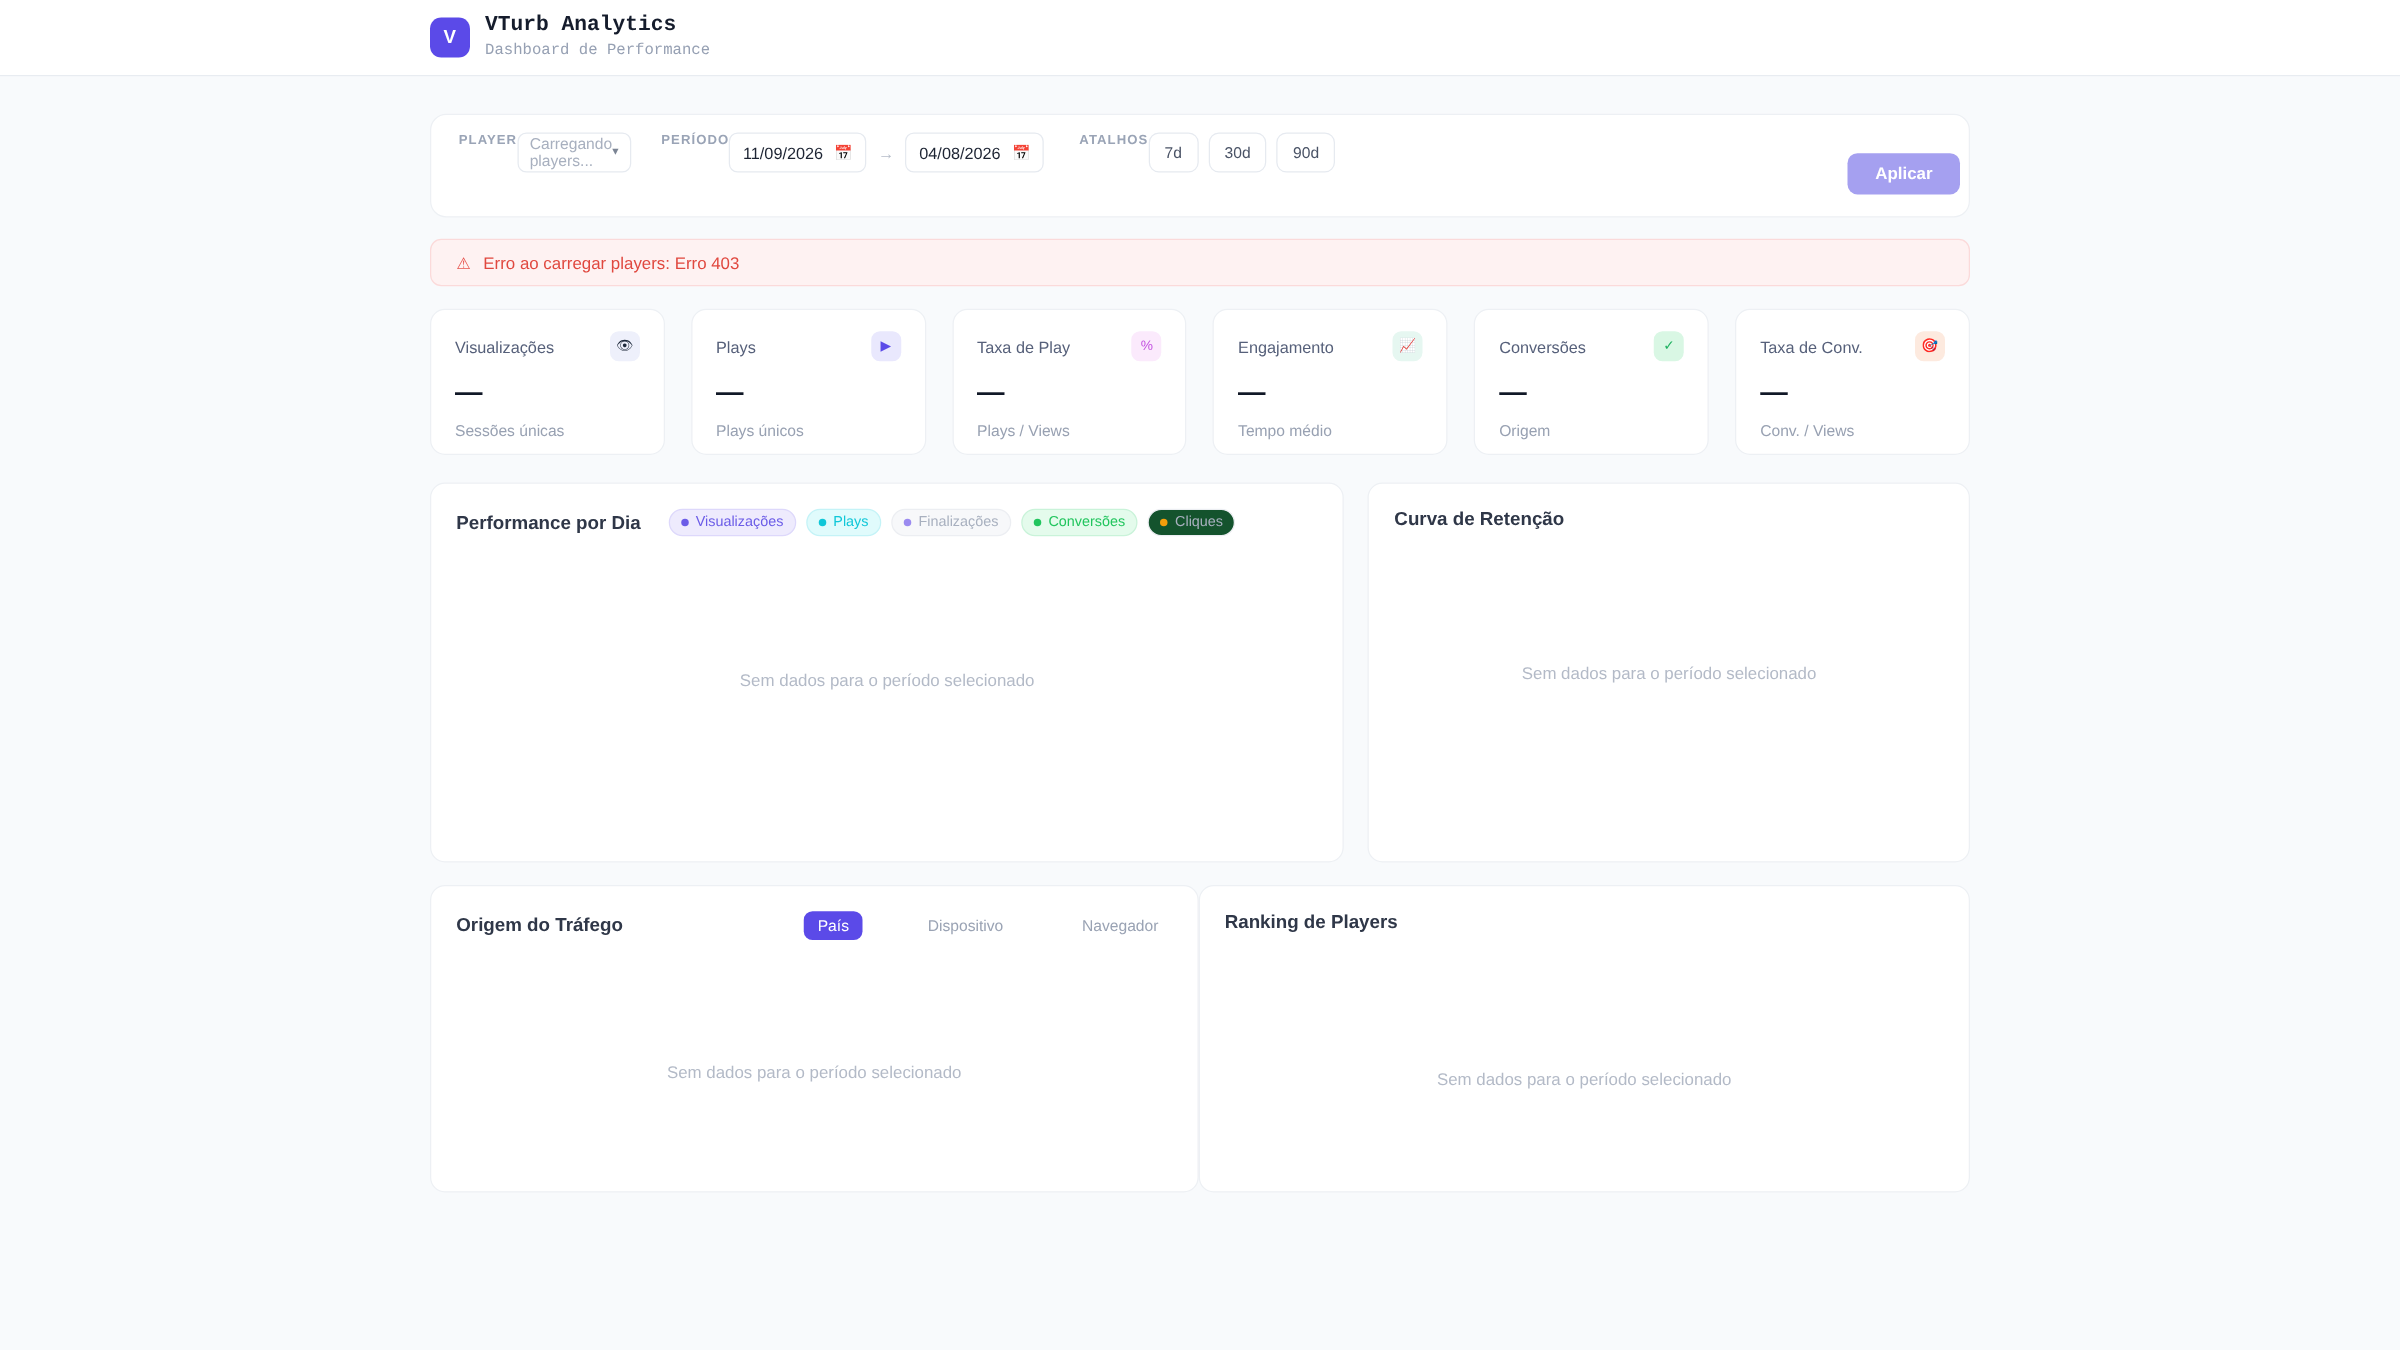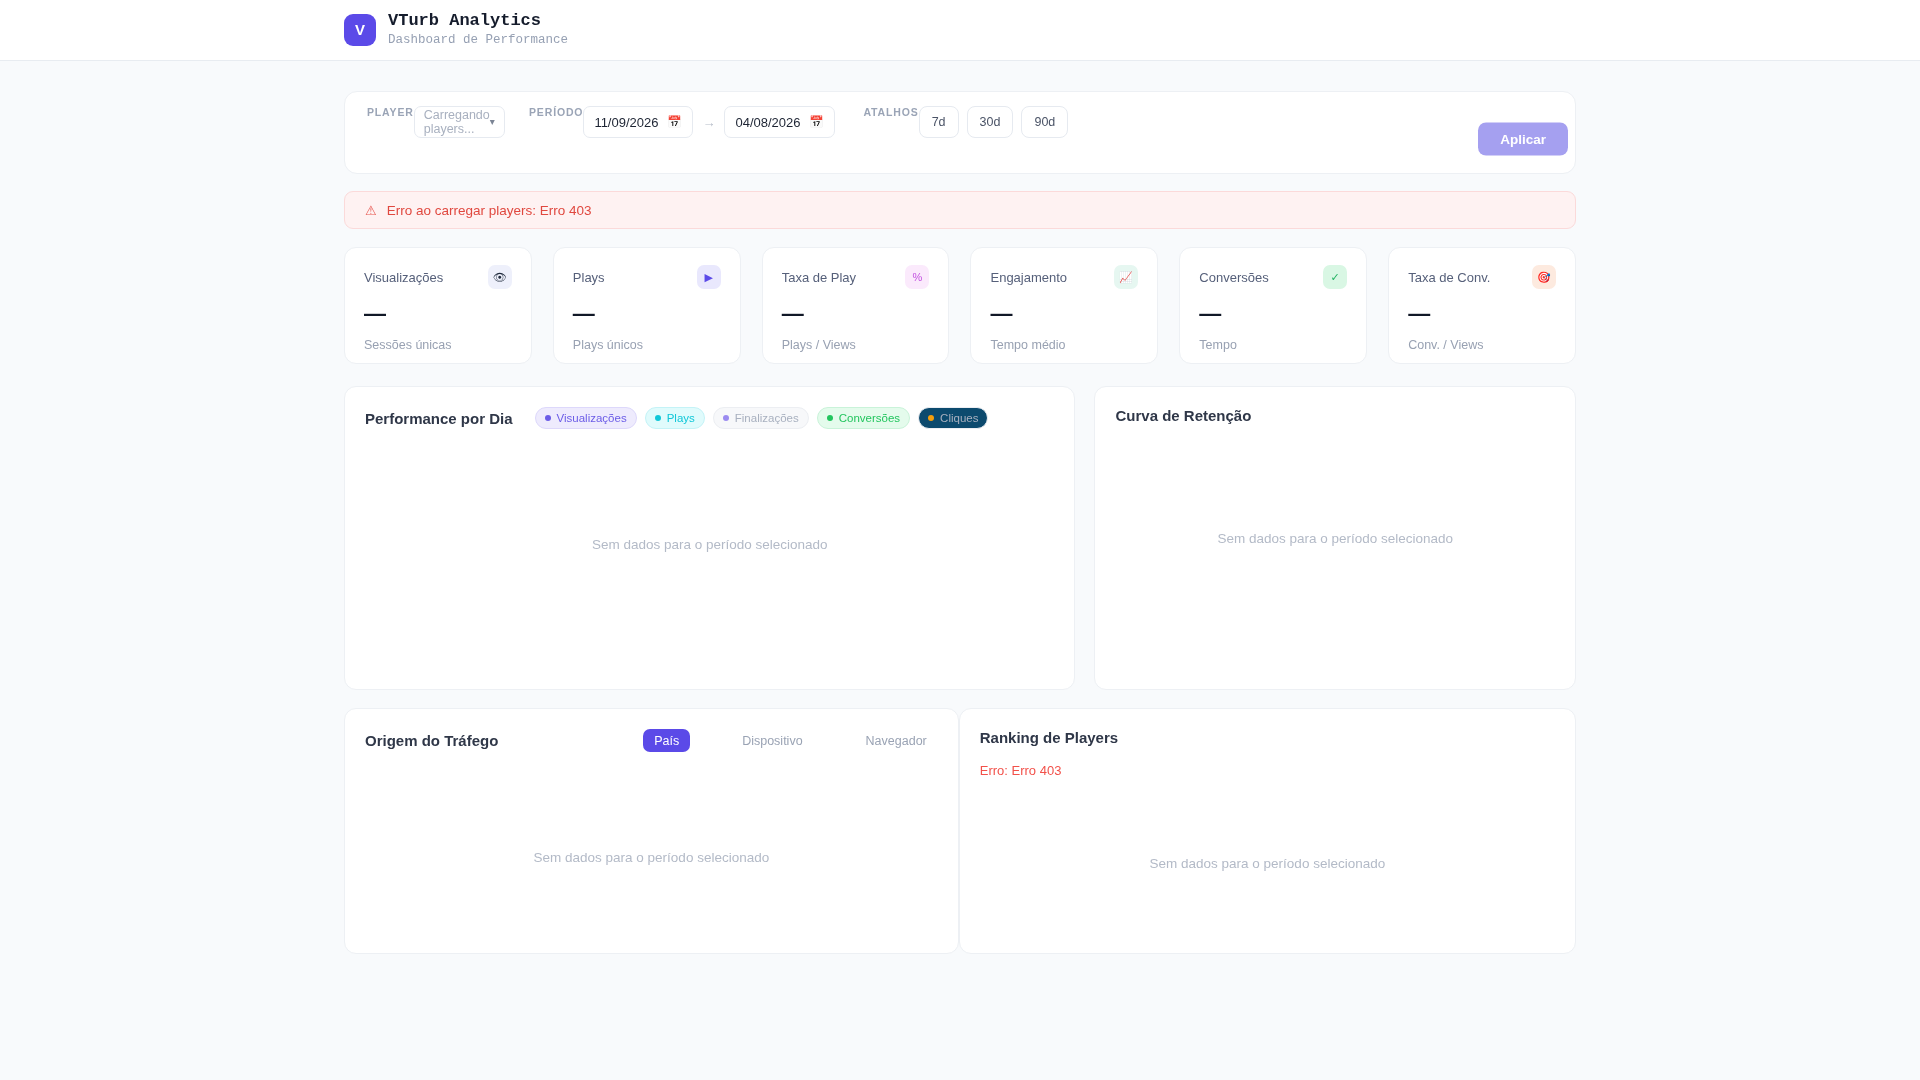--- a/index.html
+++ b/index.html
@@ -329,21 +329,21 @@
       <div class="kpi-value">—</div>
       <div class="kpi-sub">Tempo médio</div>
     </div>
 
     <div class="kpi-card">
       <div class="kpi-top">
         <span class="kpi-title">Conversões</span>
         <span class="kpi-badge" style="background:#d9f7e4;color:#20b261">✓</span>
       </div>
       <div class="kpi-value">—</div>
-      <div class="kpi-sub">Tempo</div>
+      <div class="kpi-sub">Origem</div>
     </div>
 
     <div class="kpi-card">
       <div class="kpi-top">
         <span class="kpi-title">Taxa de Conv.</span>
         <span class="kpi-badge" style="background:#fdeadf">🎯</span>
       </div>
       <div class="kpi-value">—</div>
       <div class="kpi-sub">Conv. / Views</div>
     </div>
@@ -370,21 +370,21 @@
           <div class="legend-pill" style="background:#f7f8fa;border-color:#eceef2;color:#a8b0bf">
             <span class="dot" style="background:#9b8bf0"></span>
             <span>Finalizações</span>
           </div>
 
           <div class="legend-pill" style="background:#e4fbec;border-color:#c9f3d9;color:#22c55e">
             <span class="dot" style="background:#22c55e"></span>
             <span>Conversões</span>
           </div>
 
-          <div class="legend-pill" style="background:#0c4a6e;border-color:#eceef2;color:#a8b0bf">
+          <div class="legend-pill" style="background:#14532d;border-color:#eceef2;color:#a8b0bf">
             <span class="dot" style="background:#f59e0b"></span>
             <span>Cliques</span>
           </div>
 
         </div>
       </div>
       <div class="empty-msg" style="top:150px">Sem dados para o período selecionado</div>
     </div>
 
     <div class="card card-h1">
@@ -407,19 +407,18 @@
           <div class="tab">Navegador</div>
         </div>
       </div>
       <div class="empty-msg" style="top:141px">Sem dados para o período selecionado</div>
     </div>
 
     <div class="card card-h2">
       <div class="card-head">
         <div class="card-title">Ranking de Players</div>
       </div>
-      <div class="card-error">Erro: Erro 403</div>
       <div class="empty-msg" style="top:147px">Sem dados para o período selecionado</div>
     </div>
 
   </div>
 
 </div>
 
 </body></html>

